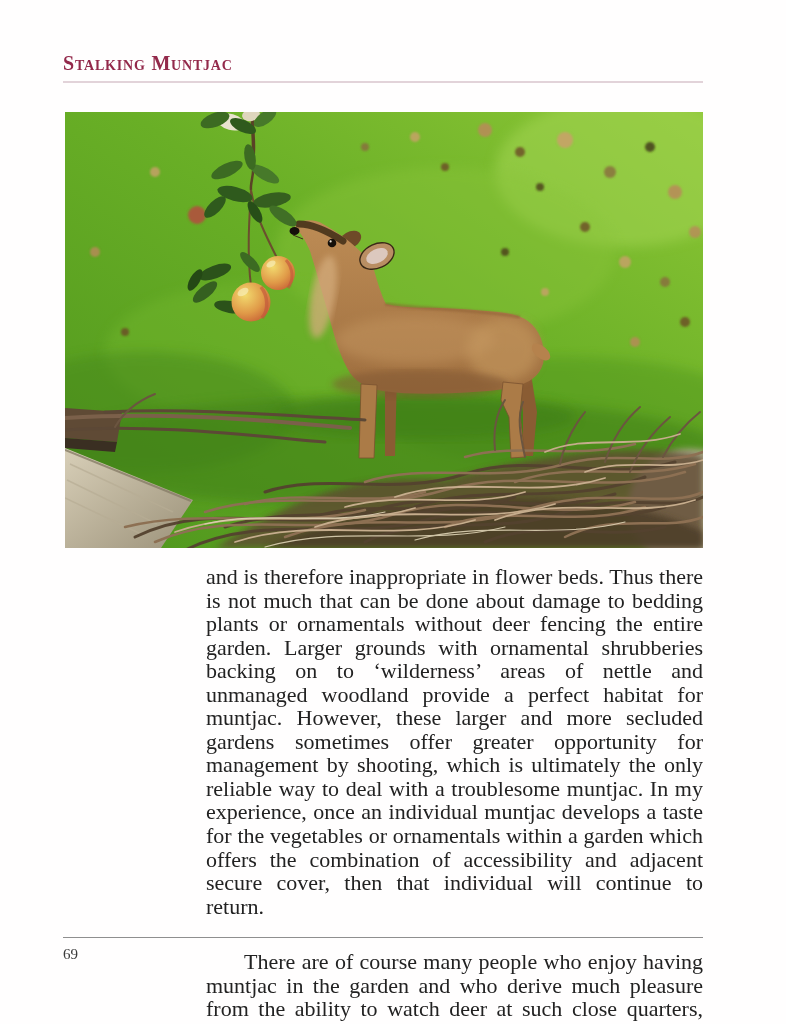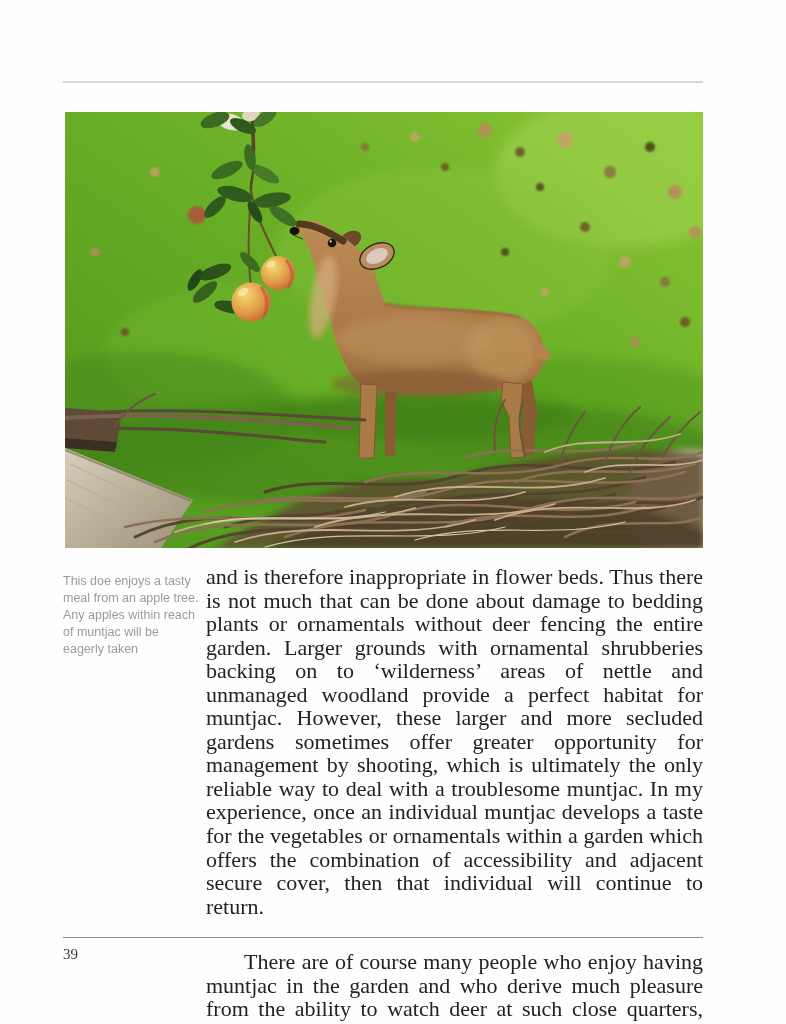--- a/index.html
+++ b/index.html
@@ -44,20 +44,21 @@
   .pagenum {
     position:absolute; left:63px; top:946px;
     font-size:15px; color:#3a3a3a;
   }
 </style>
 </head>
 <body>
 
 <div class="page">
 
+  <h1 class="page-title">Stalking Muntjac</h1>
   <div class="header-rule"></div>
 
   <figure class="photo">
     <svg width="638" height="436" viewBox="0 0 638 436">
       <defs>
         <linearGradient id="lawn" x1="1" y1="0" x2="0" y2="1">
           <stop offset="0" stop-color="#8cc636"></stop>
           <stop offset="0.45" stop-color="#69af26"></stop>
           <stop offset="1" stop-color="#4f961d"></stop>
         </linearGradient>
@@ -244,23 +245,22 @@
         </g>
         <g stroke="#ddd2b4" stroke-width="1.2" opacity="0.9">
           <path d="M200,435 C280,412 360,435 440,415"></path>
           <path d="M350,428 C420,408 490,428 560,410"></path>
           <path d="M140,412 C200,398 260,414 320,400"></path>
         </g>
       </g>
     </svg>
   </figure>
 
-  <aside class="caption">This doe enjoys a tasty meal from an apple tree. Any apples within reach of muntjac will be eagerly taken</aside>
 
   <section class="bodytext">
     <p>and is therefore inappropriate in flower beds. Thus there is not much that can be done about damage to bedding plants or ornamentals without deer fencing the entire garden. Larger grounds with ornamental shrubberies backing on to ‘wilderness’ areas of nettle and unmanaged woodland provide a perfect habitat for muntjac. However, these larger and more secluded gardens sometimes offer greater opportunity for management by shooting, which is ultimately the only reliable way to deal with a troublesome muntjac. In my experience, once an individual muntjac develops a taste for the vegetables or ornamentals within a garden which offers the combination of accessibility and adjacent secure cover, then that individual will continue to return.</p>
     <p class="indent">There are of course many people who enjoy having muntjac in the garden and who derive much pleasure from the ability to watch deer at such close quarters, especially where it is possible to recognise an individual animal or where a doe pays regular visits with her fawn. Personally, I regard it as something of a privilege to have deer living so close to me. Usually I give</p>
   </section>
 
   <div class="footer-rule"></div>
-  <div class="pagenum">39</div>
+  <div class="pagenum">69</div>
 
 </div>
 
 </body></html>

